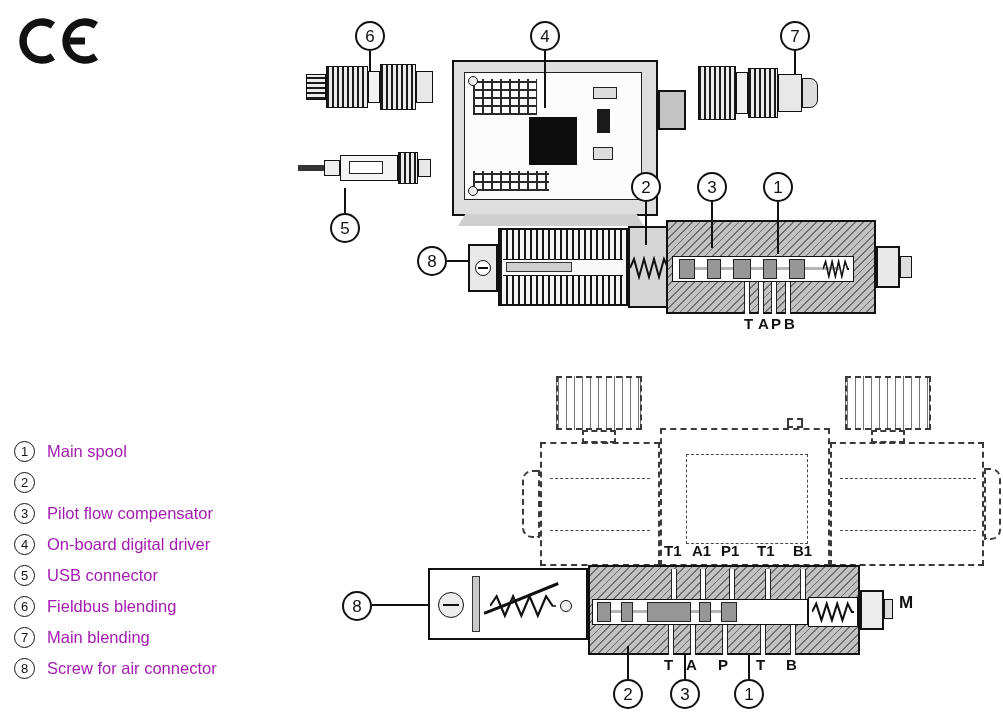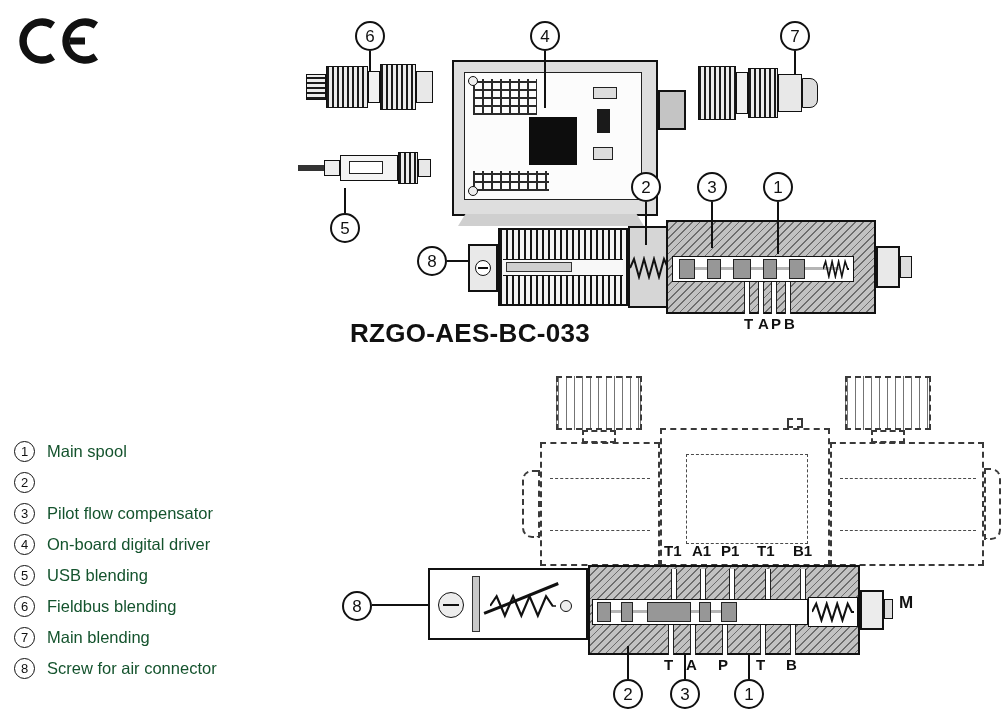--- a/index.html
+++ b/index.html
@@ -28,21 +28,21 @@
   .bore{position:absolute;background:#fff;border:1.3px solid #111}
   .land{position:absolute;top:2px;height:20px;background:#979797;border:1px solid #222}
   .rod{position:absolute;background:#b5b5b5}
   .port-letter{position:absolute;font-weight:700;font-size:15px;line-height:1;z-index:6}
   .model{position:absolute;font-weight:700;font-size:26px;line-height:1;letter-spacing:.3px;z-index:7}
   .model-sm{font-size:24px}
   .legend{position:absolute;left:14px;top:440px;display:flex;flex-direction:column;gap:9px}
   .legend-row{display:flex;align-items:center;gap:12px;height:22px}
   .legend-num{width:21px;height:21px;border:1.5px solid #111;border-radius:50%;flex:none;
               display:flex;align-items:center;justify-content:center;font-size:13px;line-height:1}
-  .legend-label{font-size:16.5px;color:#14532d;line-height:1}
+  .legend-label{font-size:16.5px;color:#a21caf;line-height:1}
   .screw{border-radius:50%;border:1.6px solid #111;background:#ededed;position:absolute}
   .screw .slotline{position:absolute;left:15%;top:calc(50% - 1px);width:70%;height:2px;background:#111}
 </style>
 </head>
 <body>
 
 <div class="page">
 
   <svg class="abs" style="left:16px;top:12px" width="94" height="58" viewBox="0 0 94 58" role="img" aria-label="CE">
     <path d="M 36.9 13.4 A 19 19 0 1 0 36.9 44.6" fill="none" stroke="#111" stroke-width="7.5"></path>
@@ -126,21 +126,20 @@
     </div>
     <div class="abs" style="left:408px;top:26px;width:24px;height:42px;border:2px solid #111;background:#e9e9e9"></div>
     <div class="abs" style="left:432px;top:36px;width:12px;height:22px;border:1.6px solid #111;background:#ddd"></div>
   </div>
 
   <span class="port-letter" style="left:744px;top:316px">T</span>
   <span class="port-letter" style="left:758px;top:316px">A</span>
   <span class="port-letter" style="left:771px;top:316px">P</span>
   <span class="port-letter" style="left:784px;top:316px">B</span>
 
-  <div class="model" style="left:350px;top:320px">RZGO-AES-BC-033</div>
 
   <div class="callout" style="left:355px;top:21px">6</div>
   <div class="callout" style="left:530px;top:21px">4</div>
   <div class="callout" style="left:780px;top:21px">7</div>
   <div class="callout" style="left:330px;top:213px">5</div>
   <div class="callout" style="left:631px;top:172px">2</div>
   <div class="callout" style="left:697px;top:172px">3</div>
   <div class="callout" style="left:763px;top:172px">1</div>
   <div class="callout" style="left:417px;top:246px">8</div>
 
@@ -164,21 +163,21 @@
     <div class="legend-row">
       <span class="legend-num">3</span>
       <span class="legend-label">Pilot flow compensator</span>
     </div>
     <div class="legend-row">
       <span class="legend-num">4</span>
       <span class="legend-label">On-board digital driver</span>
     </div>
     <div class="legend-row">
       <span class="legend-num">5</span>
-      <span class="legend-label">USB blending</span>
+      <span class="legend-label">USB connector</span>
     </div>
     <div class="legend-row">
       <span class="legend-num">6</span>
       <span class="legend-label">Fieldbus blending</span>
     </div>
     <div class="legend-row">
       <span class="legend-num">7</span>
       <span class="legend-label">Main blending</span>
     </div>
     <div class="legend-row">

